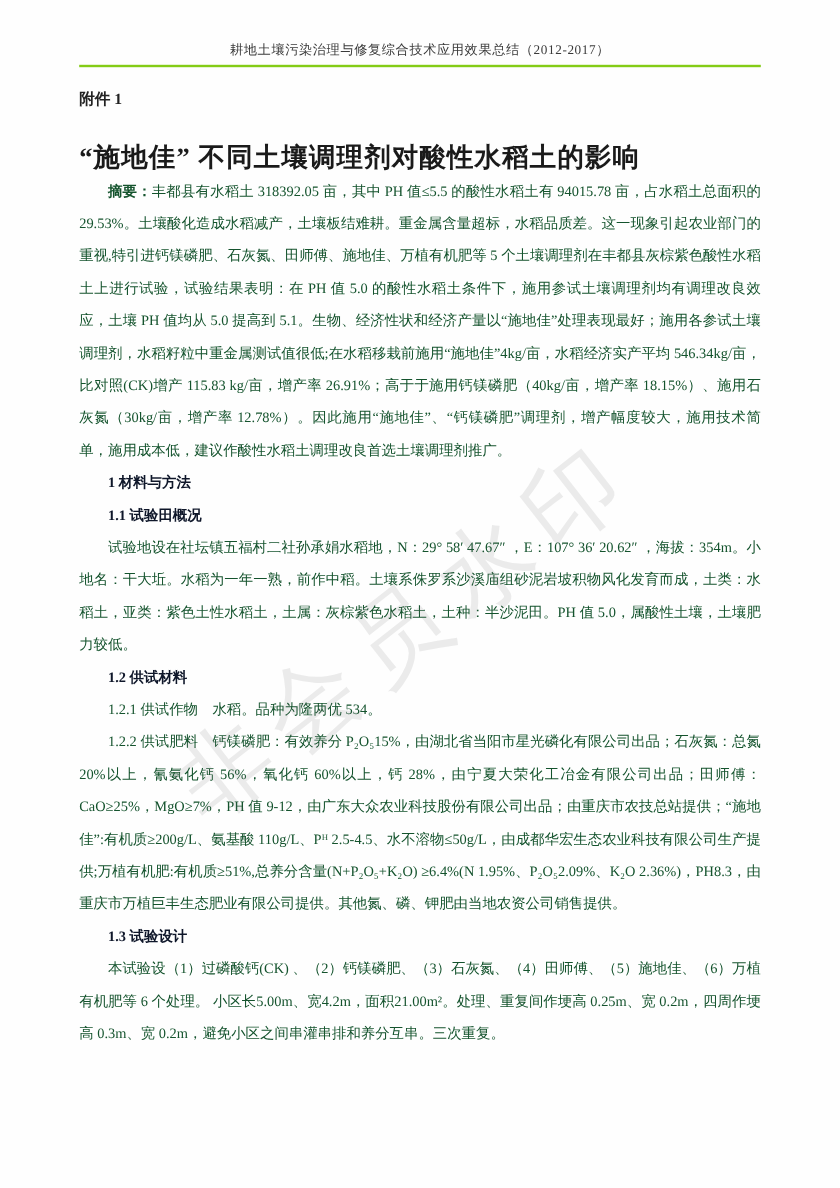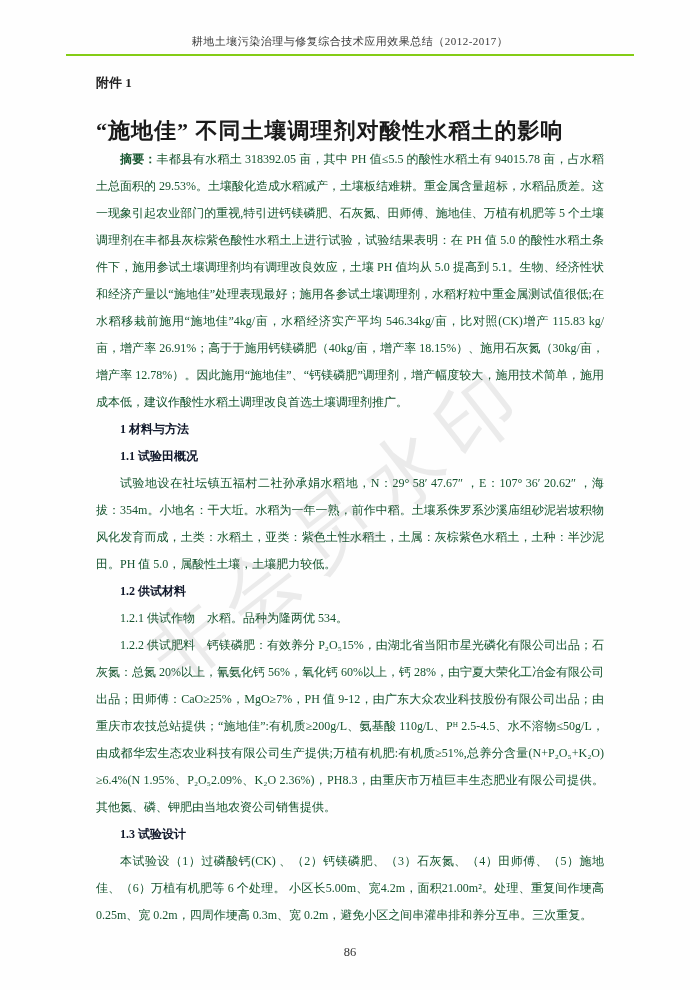--- a/index.html
+++ b/index.html
@@ -22,21 +22,21 @@
     padding-bottom: 5px;
     border-bottom: 2px solid #84cc16;
   }
   .header-text {
     text-align: center;
     font-size: 11px;
     letter-spacing: 0.5px;
     color: #3a3a3a;
   }
   .content {
-    margin: 0 96px;
+    margin: 0 66px;
     text-align: justify;
   }
   .attachment {
     margin-top: 18px;
     font-size: 13px;
     font-weight: bold;
     color: #222;
   }
   .title {
     margin-top: 24px;
@@ -119,15 +119,14 @@
     <p class="para indent">1.2.1 供试作物　水稻。品种为隆两优 534。</p>
 
     <p class="para indent">1.2.2 供试肥料　钙镁磷肥：有效养分 P₂O₅15%，由湖北省当阳市星光磷化有限公司出品；石灰氮：总氮 20%以上，氰氨化钙 56%，氧化钙 60%以上，钙 28%，由宁夏大荣化工冶金有限公司出品；田师傅：CaO≥25%，MgO≥7%，PH 值 9-12，由广东大众农业科技股份有限公司出品；由重庆市农技总站提供；“施地佳”:有机质≥200g/L、氨基酸 110g/L、Pᴴ 2.5-4.5、水不溶物≤50g/L，由成都华宏生态农业科技有限公司生产提供;万植有机肥:有机质≥51%,总养分含量(N+P₂O₅+K₂O) ≥6.4%(N 1.95%、P₂O₅2.09%、K₂O 2.36%)，PH8.3，由重庆市万植巨丰生态肥业有限公司提供。其他氮、磷、钾肥由当地农资公司销售提供。</p>
 
     <h3 class="heading">1.3 试验设计</h3>
 
     <p class="para indent">本试验设（1）过磷酸钙(CK) 、（2）钙镁磷肥、（3）石灰氮、（4）田师傅、（5）施地佳、（6）万植有机肥等 6 个处理。 小区长5.00m、宽4.2m，面积21.00m²。处理、重复间作埂高 0.25m、宽 0.2m，四周作埂高 0.3m、宽 0.2m，避免小区之间串灌串排和养分互串。三次重复。</p>
 
   </div>
 
-  <div class="page-number">86</div>
 
 </div>
 
 </body></html>

